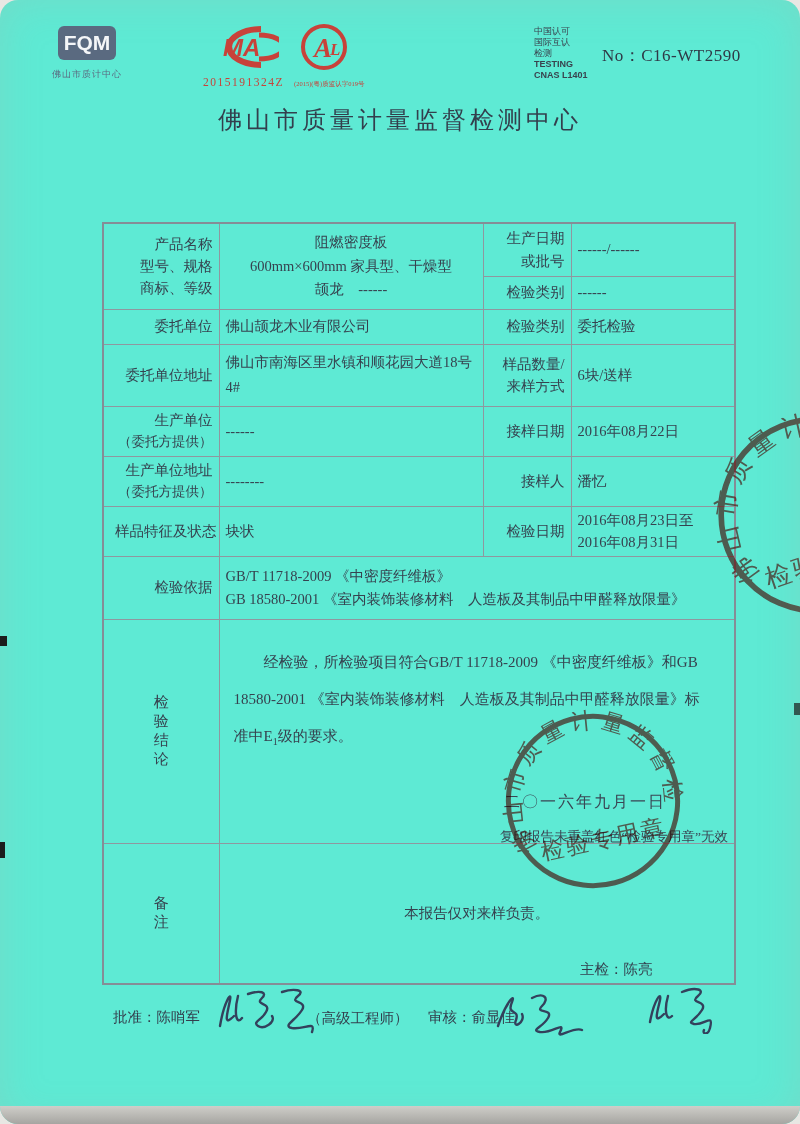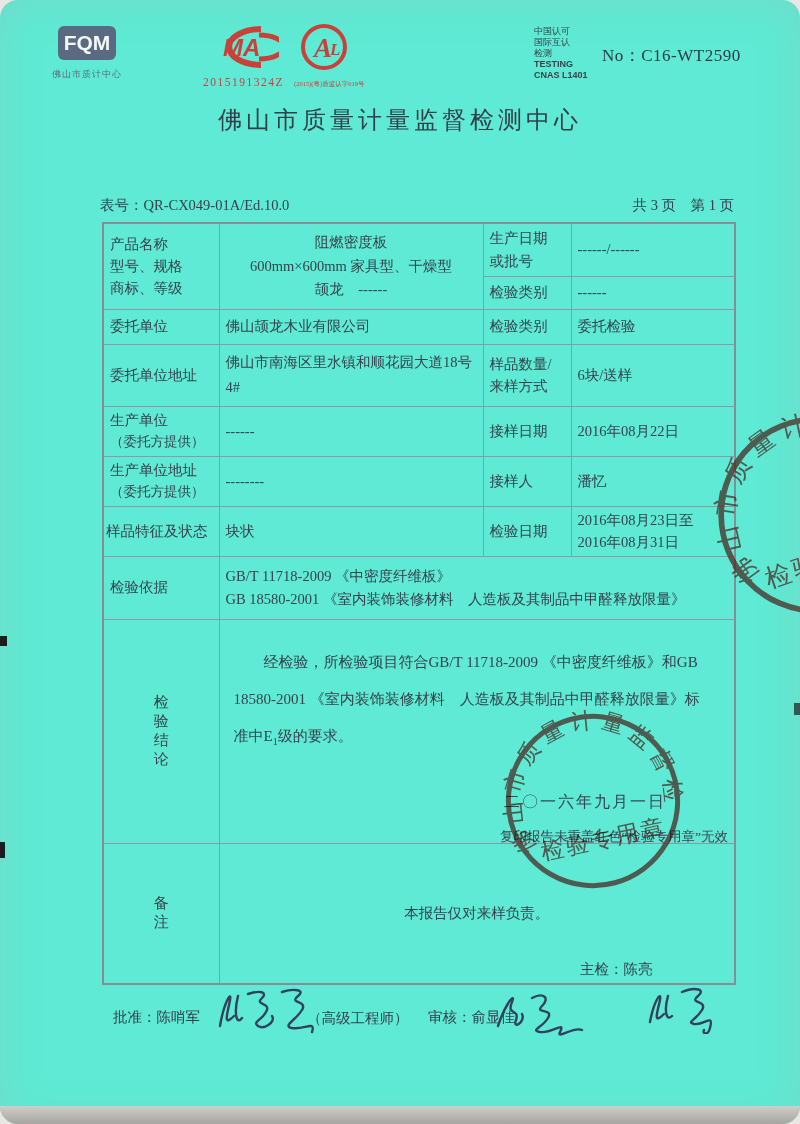--- a/index.html
+++ b/index.html
@@ -26,21 +26,21 @@
   .center-name{width:800px;text-align:center;font-size:24px;letter-spacing:4px;color:#333f4d;}
   .report-title{width:800px;text-align:center;font-size:27px;letter-spacing:24px;padding-left:24px;
     box-sizing:border-box;color:#333f4d;}
   .form-row{left:100px;top:196px;width:634px;display:flex;justify-content:space-between;
     font-size:14.5px;color:#36424f;}
   
   table.rpt{position:absolute;left:102px;top:222px;width:632px;border-collapse:collapse;table-layout:fixed;}
   table.rpt td{border:1px solid #8f979f;padding:2px 6px;font-size:14.5px;color:#36424f;
     vertical-align:middle;overflow:hidden;}
   table.rpt{border:2px solid #858d96;}
-  td.lab{text-align:left;}
+  td.lab{text-align:right;}
   td.val{text-align:left;padding-left:12px;}
   .c-lines div{line-height:1.55;}
   .center-lines div{text-align:center;line-height:1.6;}
   .vlab{display:flex;flex-direction:column;justify-content:space-around;align-items:center;
     height:100%;padding:18px 0;box-sizing:border-box;}
   .concl-cell{position:relative;padding:0 !important;}
   .concl-text{position:absolute;left:14px;top:24px;width:480px;font-size:15px;line-height:37px;color:#36424f;}
   .concl-text .ind{padding-left:30px;}
   sub{font-size:10px;}
   .concl-date{position:absolute;right:68px;top:172px;font-size:16px;letter-spacing:2px;color:#3a4654;}
@@ -92,24 +92,20 @@
     <div class="b">TESTING</div>
     <div class="b">CNAS L1401</div>
   </div>
 
   <div class="abs doc-no" style="left:602px;top:44px;">
     <span>No：</span><span>C16-WT2590</span>
   </div>
 
   <div class="abs center-name" style="left:0;top:104px;">佛山市质量计量监督检测中心</div>
 
-  <div class="abs form-row">
-    <span><span>表号：</span><span>QR-CX049-01A/Ed.10.0</span></span>
-    <span>共 3 页　第 1 页</span>
-  </div>
 
   <table class="rpt">
     <colgroup>
         <col style="width:116px">
         <col style="width:264px">
         <col style="width:88px">
         <col style="width:164px">
       </colgroup>
     <tbody>
         <tr style="height:53px;">

